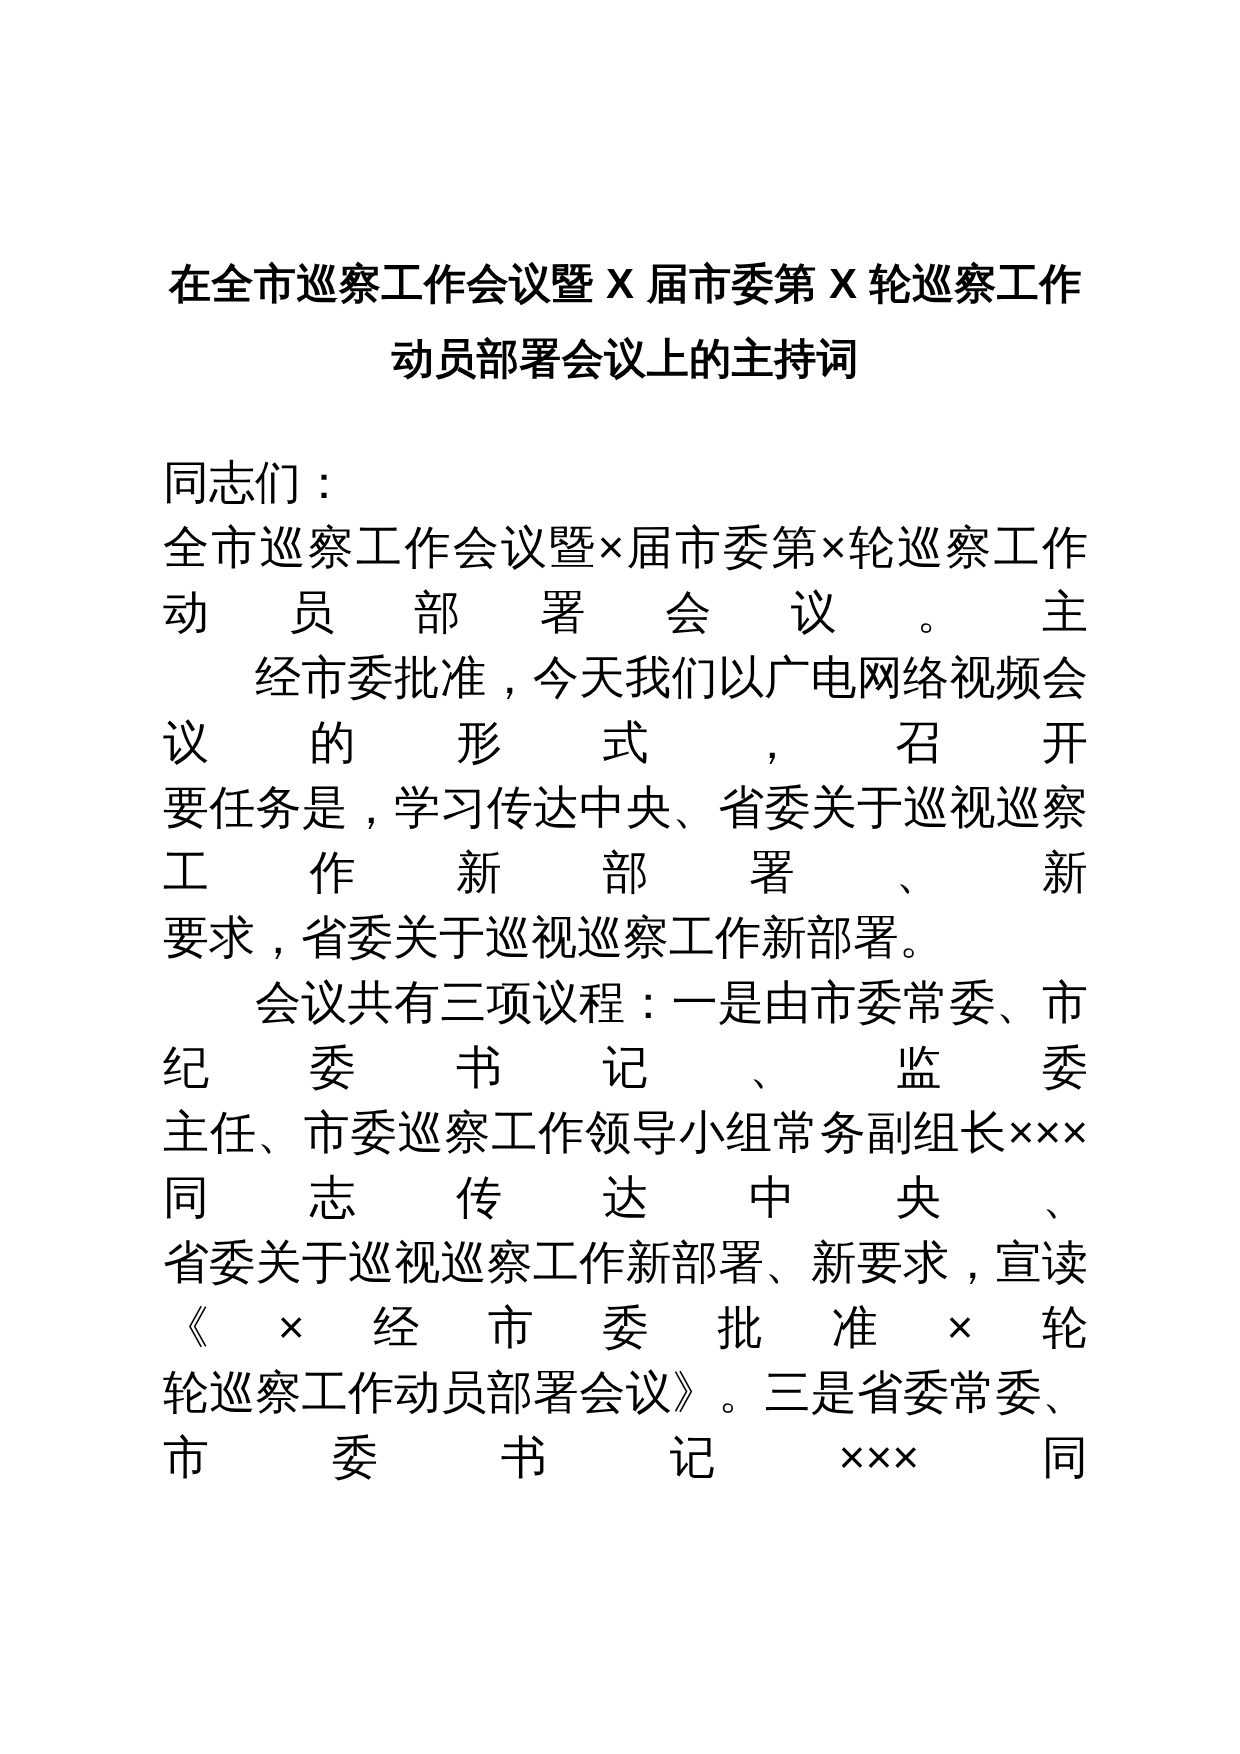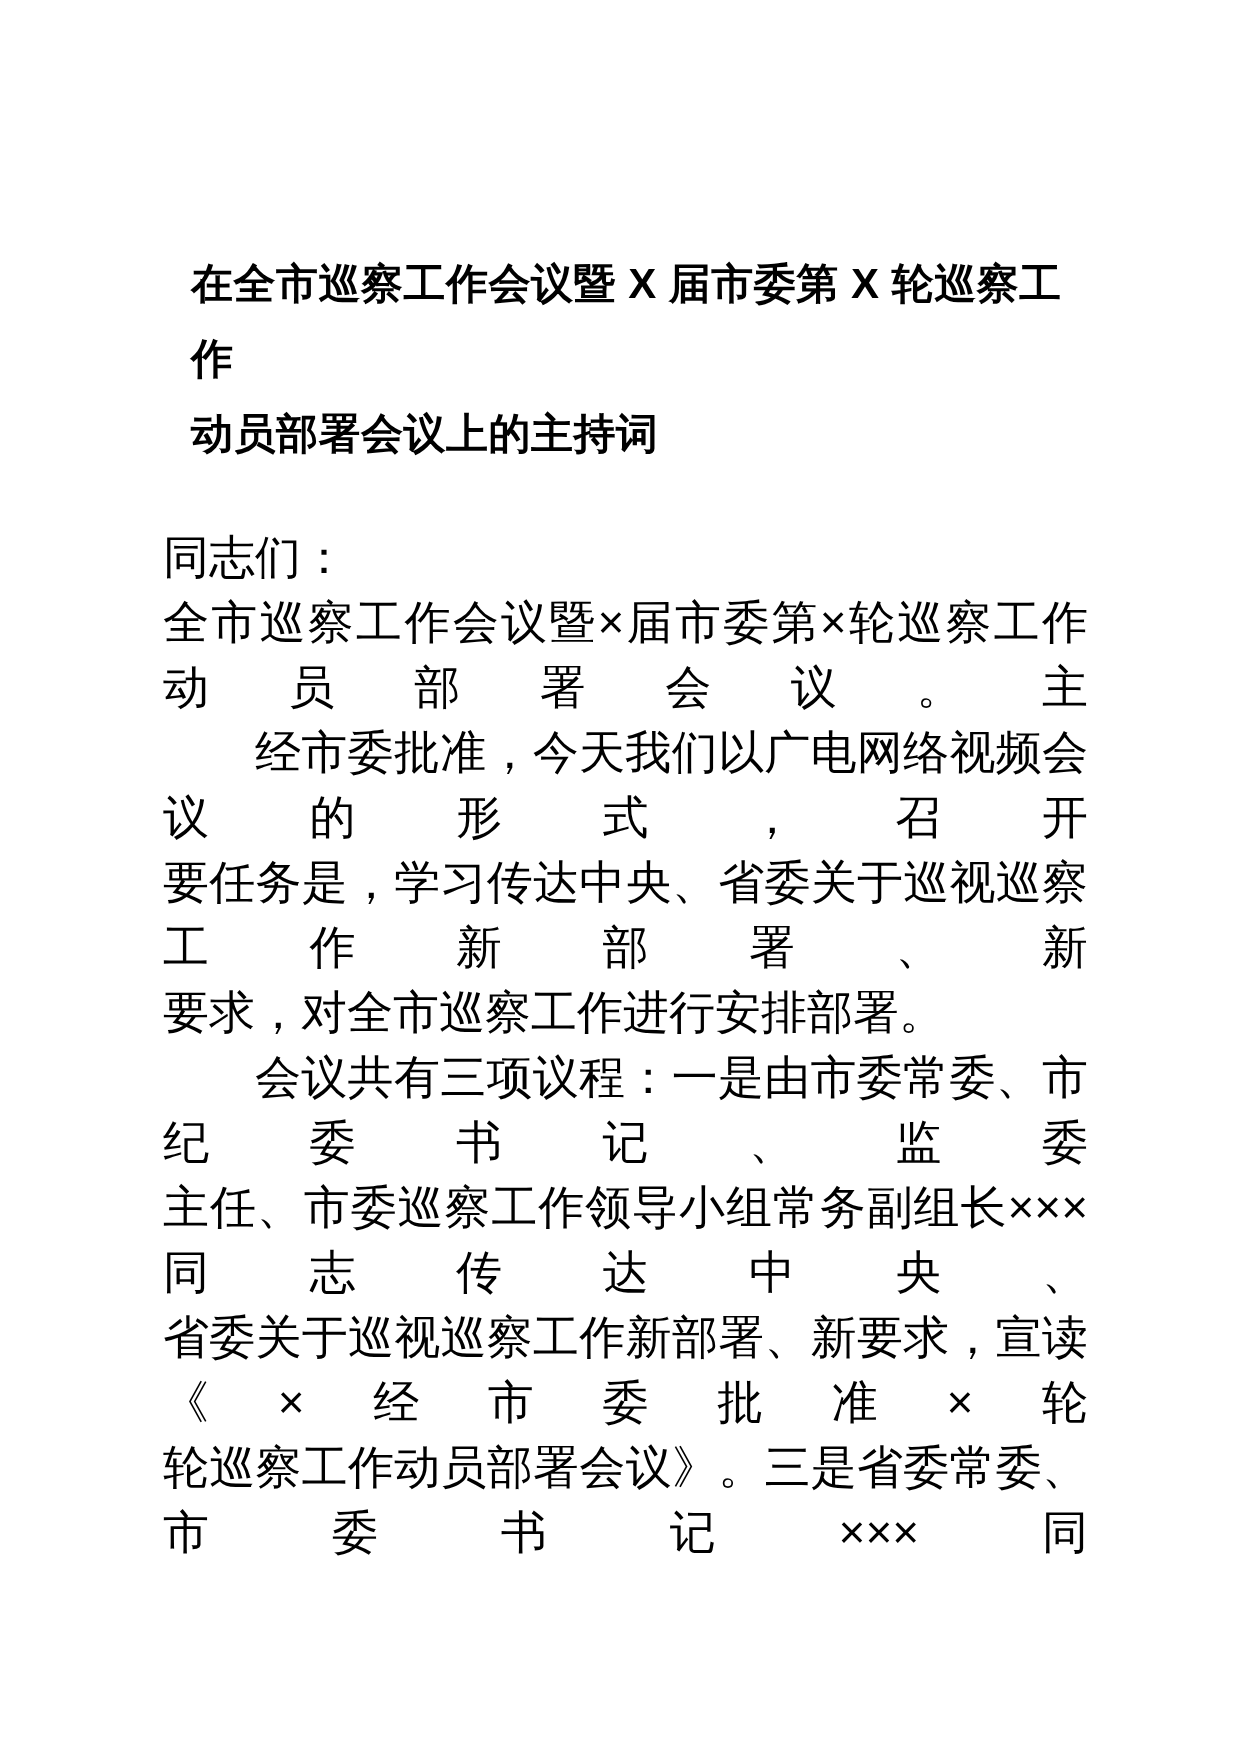--- a/index.html
+++ b/index.html
@@ -19,23 +19,22 @@
     box-sizing: border-box;
   }
   .content {
     box-sizing: border-box;
     padding: 246px 152px 0 163px; 
   }
   .doc-title {
     font-size: 42px;
     font-weight: bold;
     line-height: 75px;
-    text-align: left;
+    text-align: center;
     letter-spacing: 0.5px;
-    margin-left: 28px;
   }
   .doc-body {
     margin-top: 54px;
     font-size: 46px;
     line-height: 65px;
   }
   .doc-body .line {
     text-align: justify;
     text-align-last: justify;
     text-justify: inter-character;
@@ -58,21 +57,21 @@
       <div class="title-line">动员部署会议上的主持词</div>
     </div>
     <div class="doc-body">
         <div>
           <div class="line flush-left">同志们：</div>
         </div>
         <div>
           <div class="line">全市巡察工作会议暨×届市委第×轮巡察工作动员部署会议。主</div>
           <div class="line indent">经市委批准，今天我们以广电网络视频会议的形式，召开</div>
           <div class="line">要任务是，学习传达中央、省委关于巡视巡察工作新部署、新</div>
-          <div class="line flush-left">要求，对全市巡察工作进行安排部署。</div>
+          <div class="line flush-left">要求，省委关于巡视巡察工作新部署。</div>
         </div>
         <div>
           <div class="line indent">会议共有三项议程：一是由市委常委、市纪委书记、监委</div>
           <div class="line">主任、市委巡察工作领导小组常务副组长×××同志传达中央、</div>
           <div class="line">省委关于巡视巡察工作新部署、新要求，宣读《×经市委批准×轮</div>
           <div class="line">轮巡察工作动员部署会议》。三是省委常委、市委书记×××同</div>
         </div>
       </div>
   </div>
 </div>

